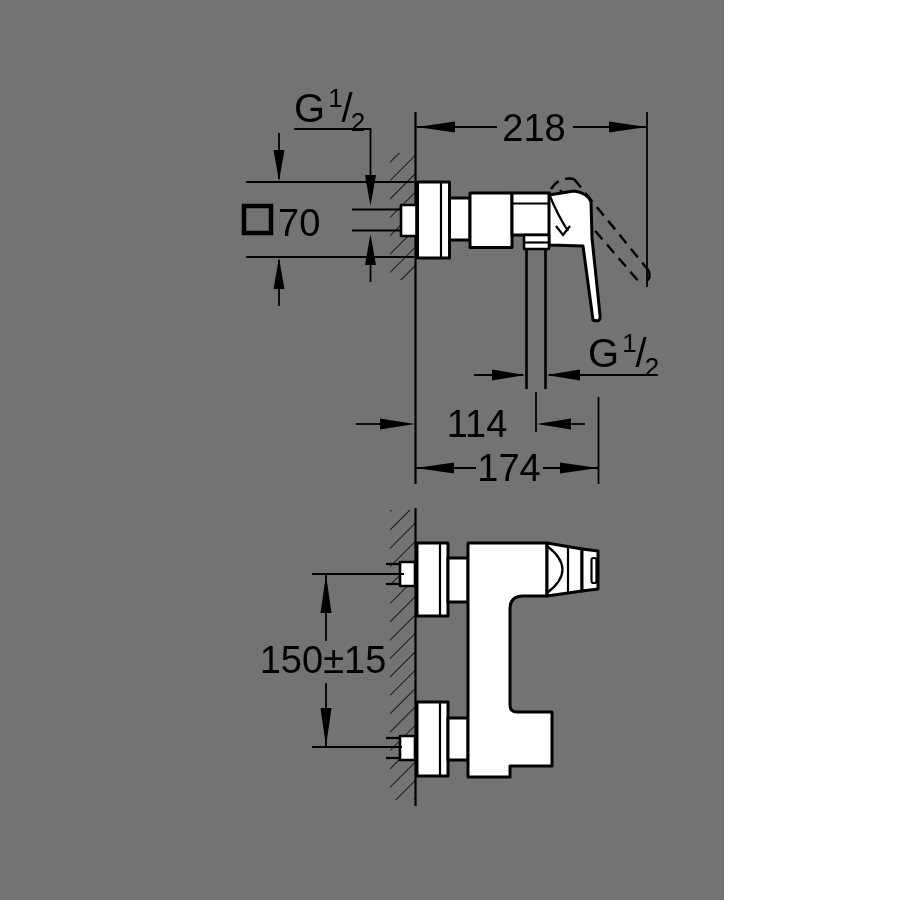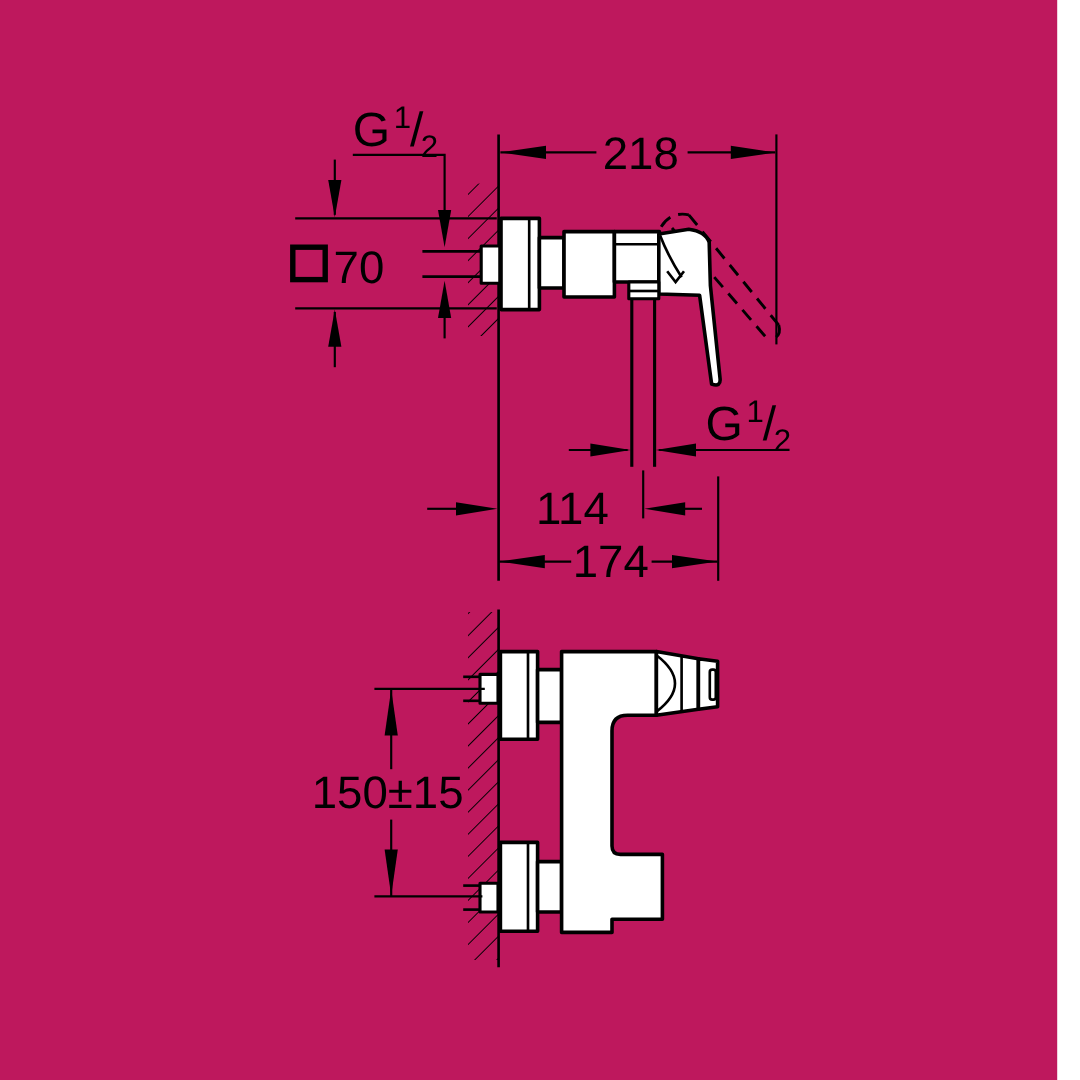--- a/index.html
+++ b/index.html
@@ -1,19 +1,19 @@
 <!DOCTYPE html>
 <html><head>
 <meta charset="utf-8">
 <style>
   html,body{margin:0;padding:0;background:#ffffff;}
   .stage{
     position:relative;
-    width:881px;height:900px;
-    background:#be185d;
+    width:724px;height:900px;
+    background:#737373;
     font-family:"Liberation Sans", sans-serif;
     text-decoration:underline;
   }
   svg{display:block;}
   .outline{fill:#ffffff;stroke:#000;stroke-width:3;stroke-linejoin:round;}
   .outline2{fill:#ffffff;stroke:#000;stroke-width:2.6;stroke-linejoin:round;}
   .inner{fill:none;stroke:#000;stroke-width:2.2;}
   .thin{fill:none;stroke:#000;stroke-width:2.2;}
   .dim{fill:none;stroke:#000;stroke-width:1.8;}
   .arr{fill:#000;stroke:none;}

